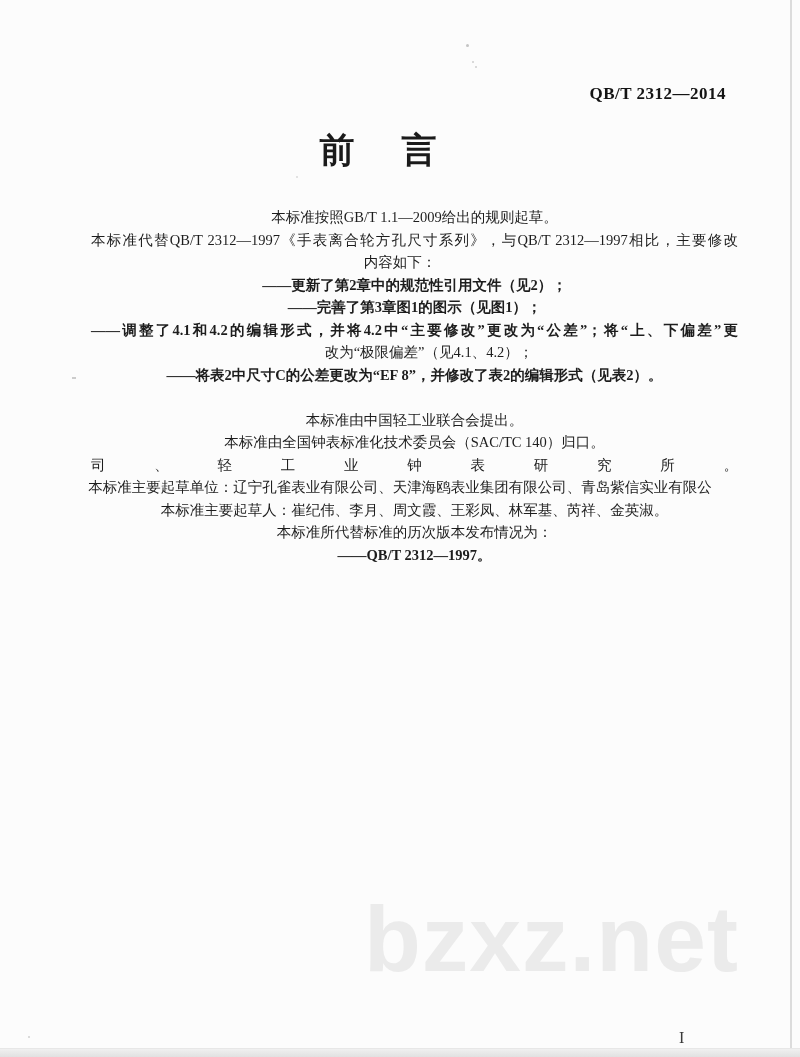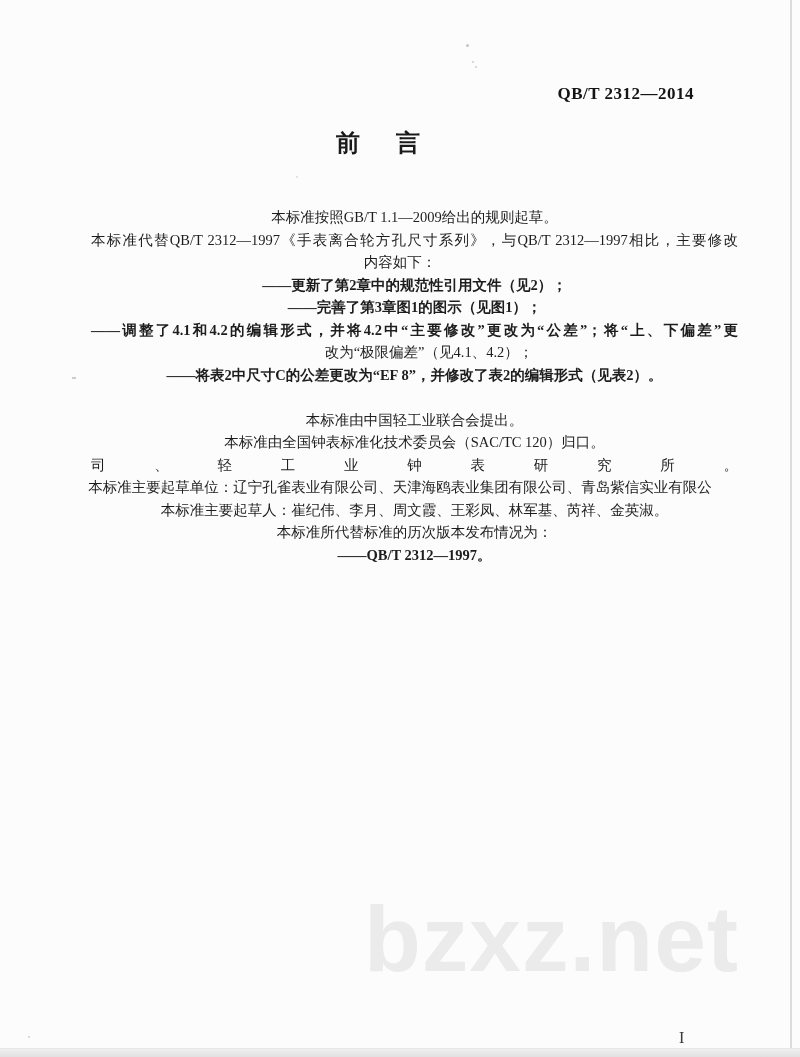--- a/index.html
+++ b/index.html
@@ -9,41 +9,41 @@
     height: 1057px;
     background: #fcfcfc;
     overflow: hidden;
     font-family: "Liberation Serif", "DejaVu Serif", serif;
     color: #1c1c1c;
   }
   
   .doc-code {
     position: absolute;
     top: 84px;
-    right: 106px;
+    right: 74px;
     font-family: "Liberation Serif", "DejaVu Serif", serif;
     font-weight: bold;
     font-size: 17px;
     letter-spacing: 0.5px;
     color: #141414;
   }
   
   .title-row {
     position: absolute;
     top: 127px;
     left: 0;
     width: 762px;
     text-align: center;
   }
   .title {
     display: inline-block;
     margin: 0;
     font-family: Liberation Sans, sans-serif;
     font-weight: 700;
-    font-size: 24px;
+    font-size: 35px;
     letter-spacing: 6px;
     color: #1a1a1a;
   }
   
   .body-text {
     position: absolute;
     top: 206px;
     left: 62px;
     width: 676px;
     font-size: 14.5px;
@@ -137,21 +137,21 @@
         <div class="line">改为“极限偏差”（见4.1、4.2）；</div>
       </div>
       <div class="para p-dash">
         <div class="line">——将表2中尺寸C的公差更改为“EF 8”，并修改了表2的编辑形式（见表2）。</div>
       </div>
       <div class="para p-spacer"></div>
       <div class="para p-indent">
         <div class="line">本标准由中国轻工业联合会提出。</div>
       </div>
       <div class="para p-indent">
-        <div class="line">本标准由全国钟表标准化技术委员会（SAC/TC 120）归口。</div>
+        <div class="line">本标准由全国钟表标准化技术委员会（SAC/TC 140）归口。</div>
       </div>
       <div class="para p-indent">
         <div class="line">司、轻工业钟表研究所。</div>
         <div class="line">本标准主要起草单位：辽宁孔雀表业有限公司、天津海鸥表业集团有限公司、青岛紫信实业有限公</div>
       </div>
       <div class="para p-indent">
         <div class="line">本标准主要起草人：崔纪伟、李月、周文霞、王彩凤、林军基、芮祥、金英淑。</div>
       </div>
       <div class="para p-indent">
         <div class="line">本标准所代替标准的历次版本发布情况为：</div>

